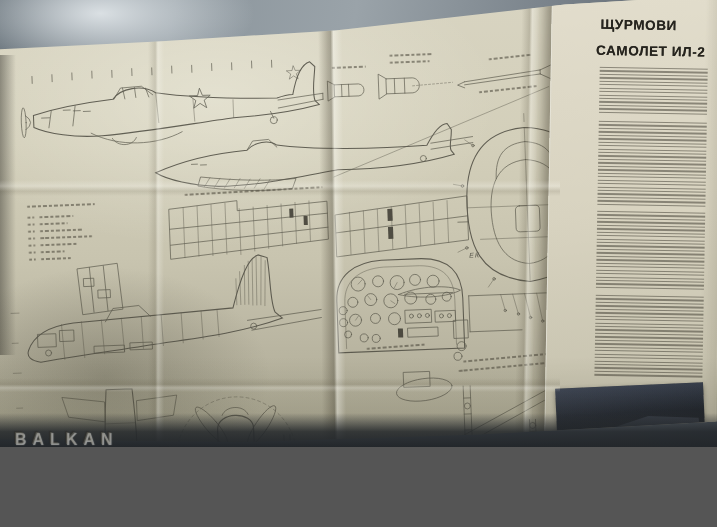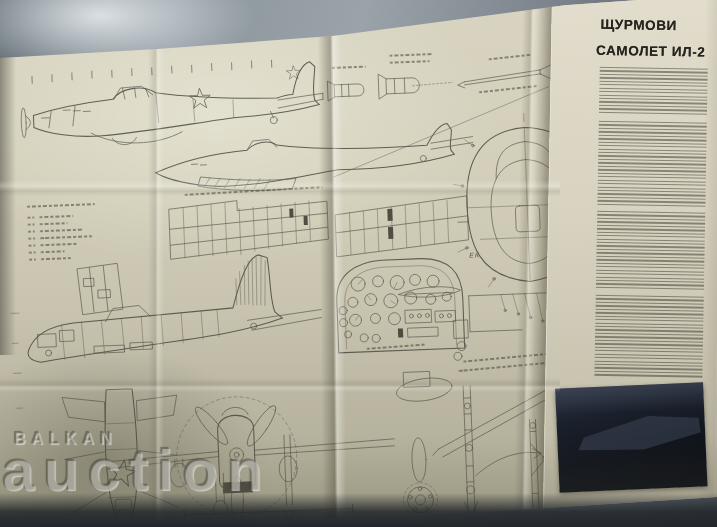--- a/index.html
+++ b/index.html
@@ -1,16 +1,16 @@
 <!DOCTYPE html>
 <html style="--backdrop: #8b959c; --paper: #d3cfba; --paper_light: #e2ddcc; --paper_dark: #aca993; --ink: #4c4a40; --photo_dark: #0b0e13; --title_ink: #26241e;"><head>
 <meta charset="utf-8">
 <style>
   html,body{margin:0;padding:0;background:#555;}
-  .scene{position:relative;width:717px;height:527px;overflow:hidden;
+  .scene{position:relative;width:717px;height:447px;overflow:hidden;
          font-family:"Liberation Sans",sans-serif;}
 
   
   .backdrop{position:absolute;inset:0;
     background:
       radial-gradient(220px 90px at 14% 3%, rgba(235,240,243,.85), rgba(235,240,243,0) 70%),
       linear-gradient(100deg, #5f6a72 0%, #8b959c 22%, #9aa3a9 45%, #79828a 70%, #4a5158 100%),
       var(--backdrop,#8b959c);}
   .backdrop-bottom{position:absolute;left:0;right:0;bottom:0;height:34px;
     background:linear-gradient(180deg, rgba(40,44,48,0) 0%, rgba(34,38,42,.85) 55%, #23272b 100%);}

